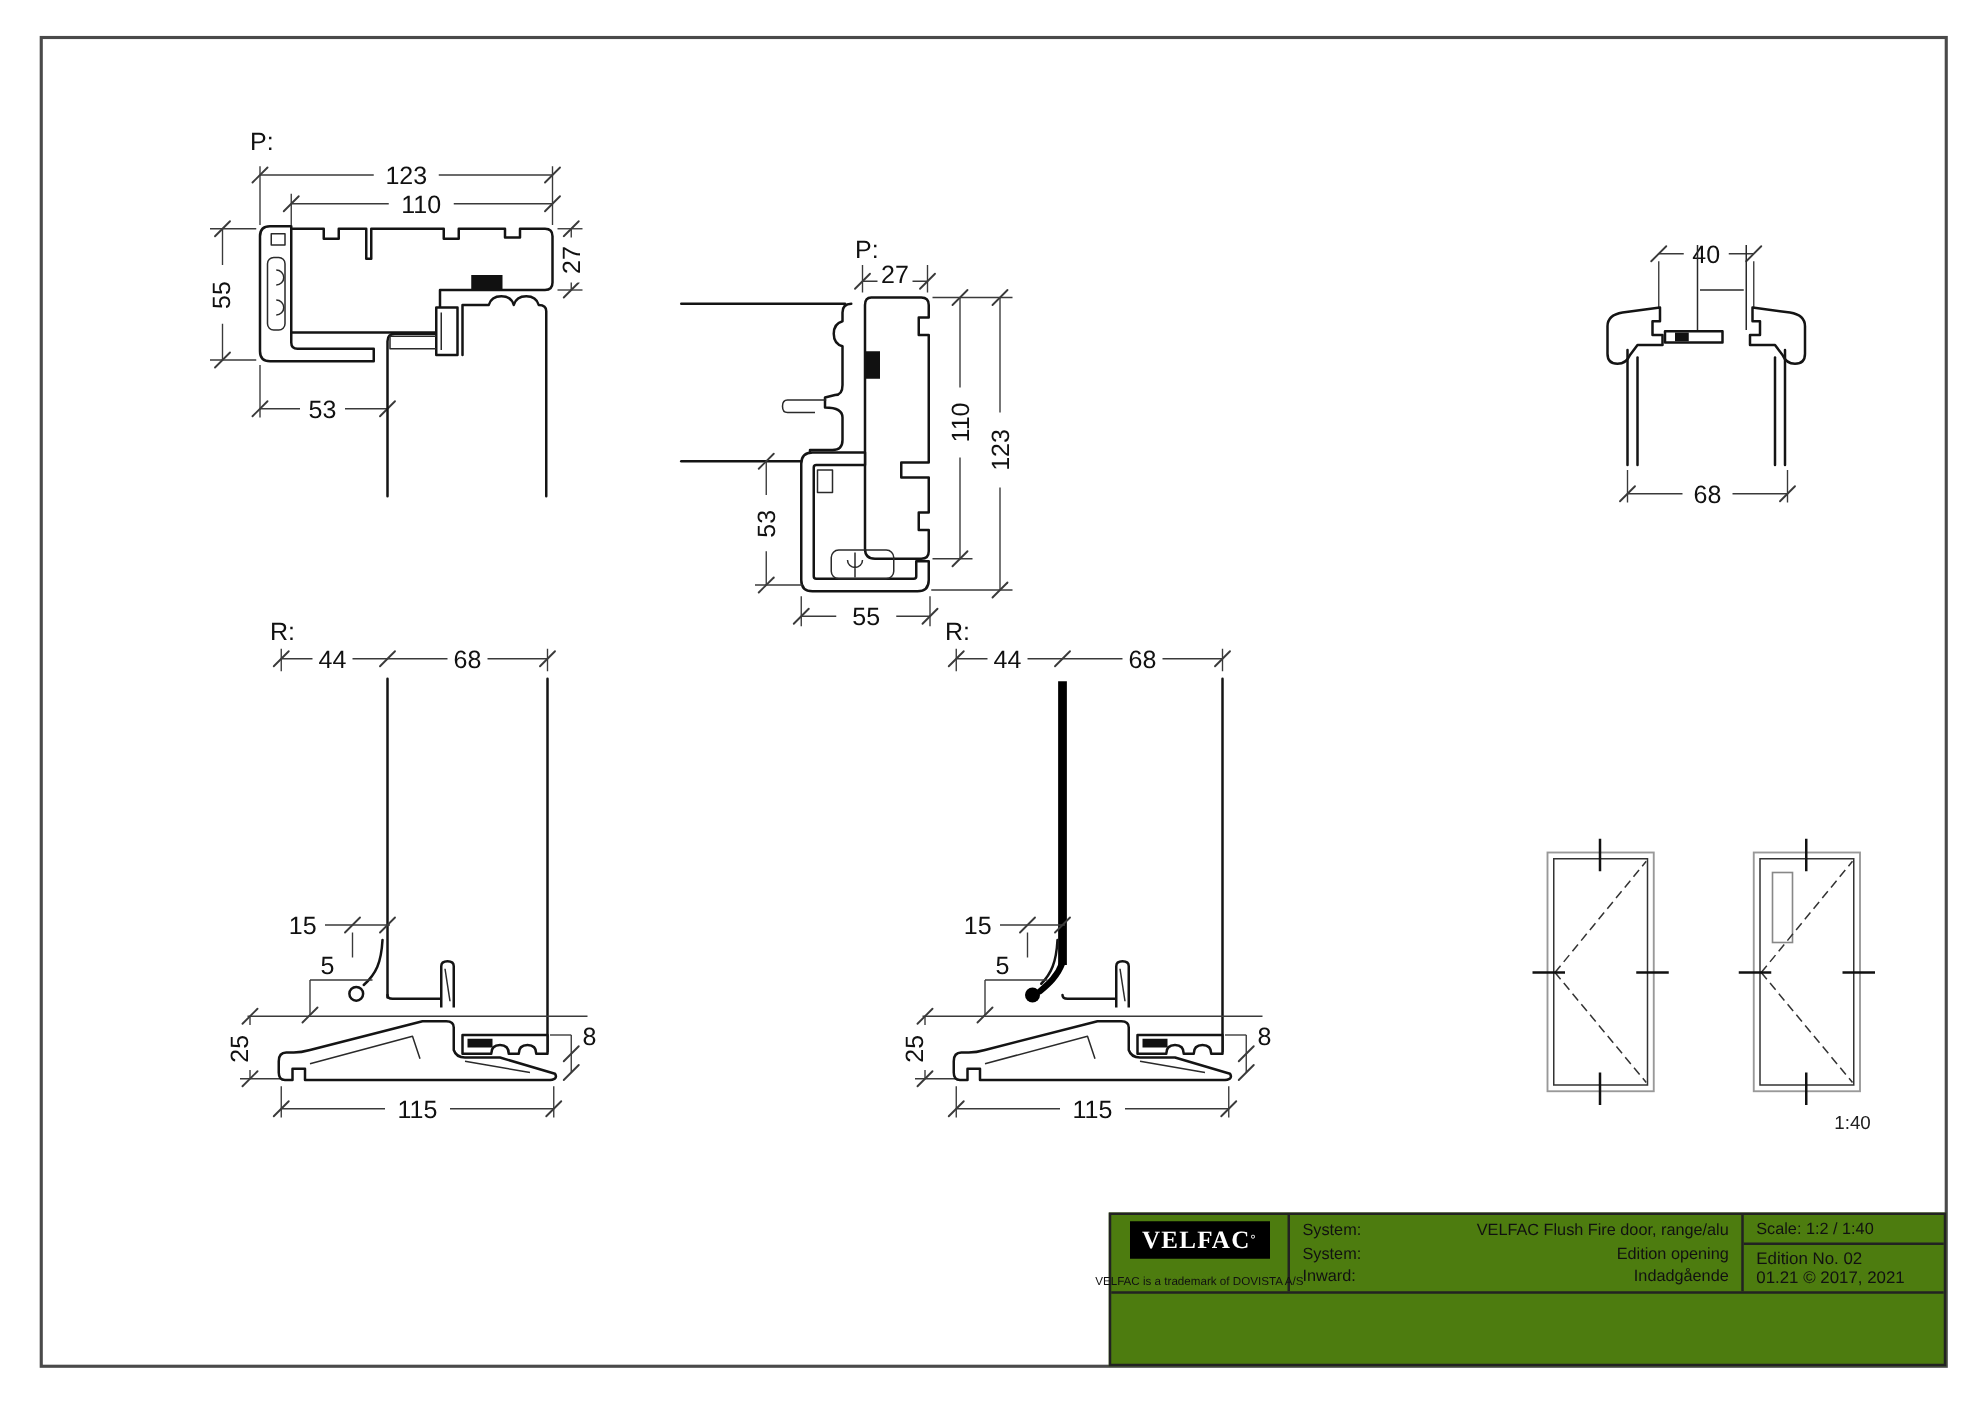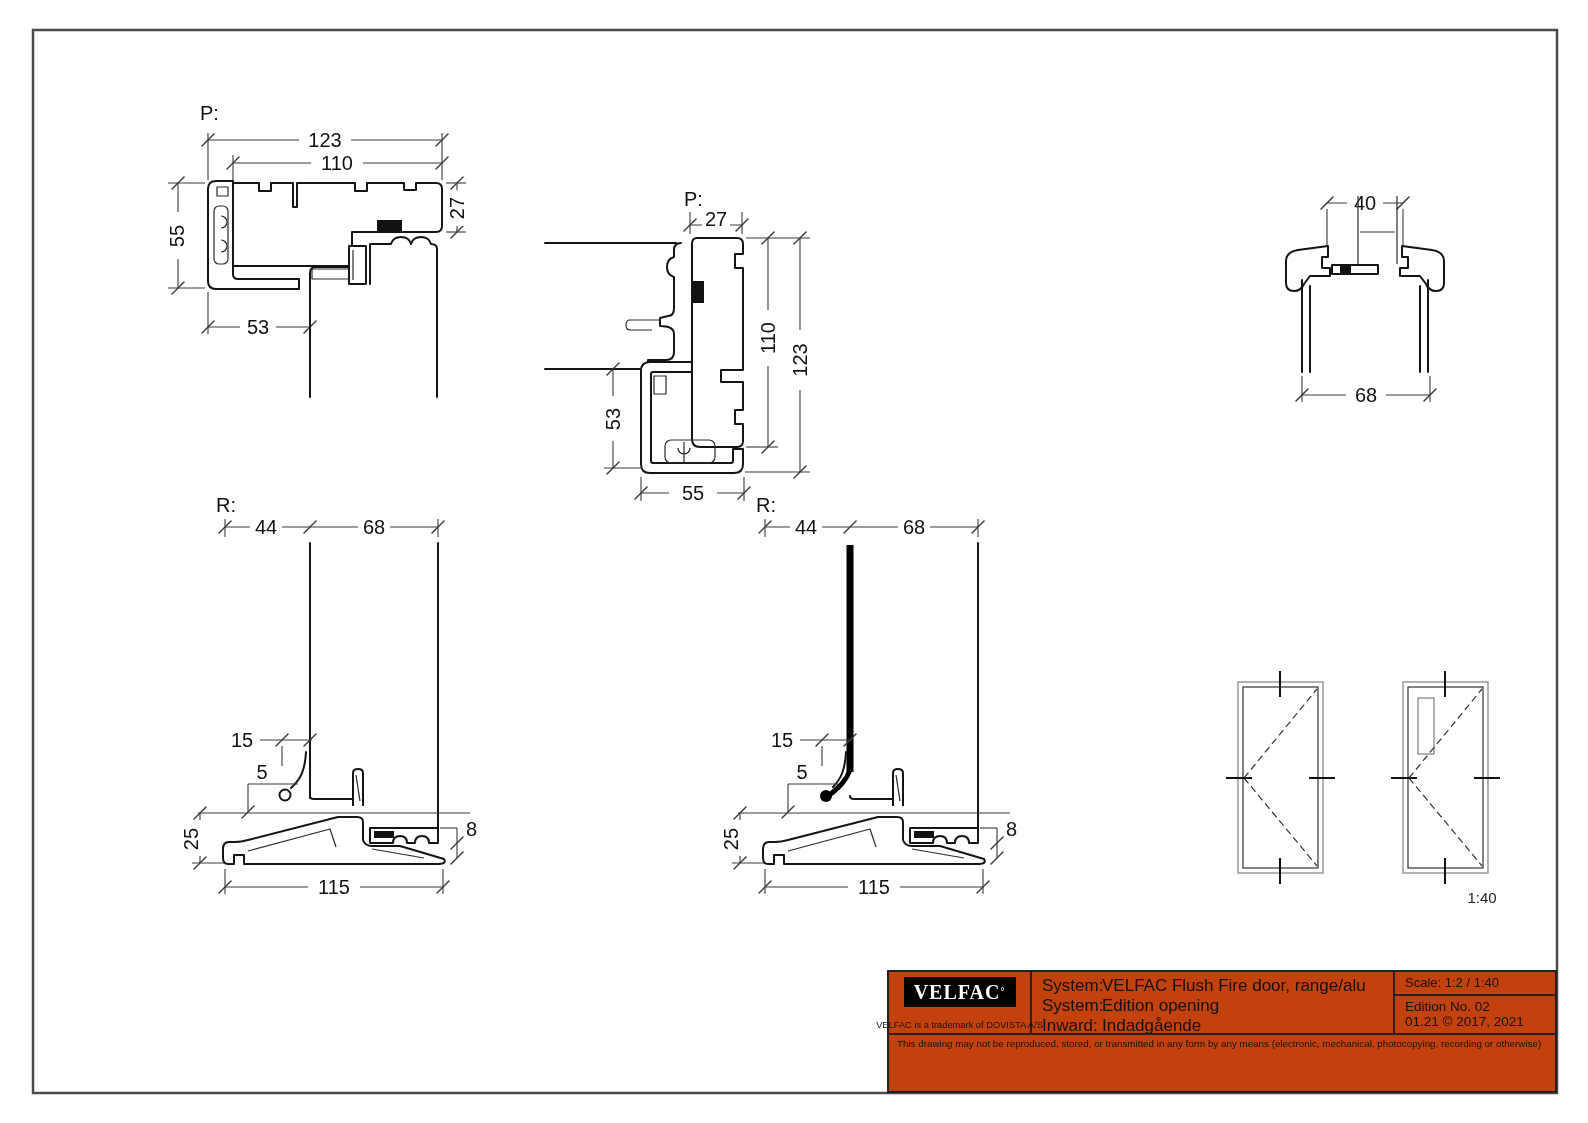--- a/index.html
+++ b/index.html
@@ -17,32 +17,32 @@
   .lb{font:20px "Liberation Sans",sans-serif;fill:#111;}
   .sc{font:15px "Liberation Sans",sans-serif;fill:#222;}
   .dash{stroke:#333;stroke-width:1.2;fill:none;stroke-dasharray:7 4;}
   .elv1{stroke:#999;stroke-width:1.5;fill:none;}
   .elv2{stroke:#333;stroke-width:1.2;fill:none;}
   .elvt{stroke:#111;stroke-width:2;fill:none;}
   .seal{fill:#111;stroke:none;}
 
   
   .tb{position:absolute;left:887px;top:970px;width:670px;height:123px;border:2px solid #222;
-      background:#c2410c;box-sizing:border-box;color:#111;}
+      background:#4d7c0f;box-sizing:border-box;color:#111;}
   .tb-top{display:flex;height:63px;border-bottom:2px solid #222;box-sizing:border-box;}
   .tb-logo{width:143px;border-right:2px solid #222;box-sizing:border-box;display:flex;
            flex-direction:column;align-items:center;justify-content:space-between;padding:5px 2px 3px;}
   .logo-box{background:#000;color:#fff;width:112px;height:30px;display:flex;align-items:center;
             justify-content:center;font-family:"Liberation Serif",serif;font-weight:bold;
             font-size:20px;letter-spacing:1px;}
   .logo-box sup{font-size:10px;line-height:0;}
   .tb-tm{font-size:9.3px;white-space:nowrap;}
   .tb-sys{flex:1;border-right:2px solid #222;box-sizing:border-box;display:flex;flex-direction:column;
           justify-content:space-between;padding:4px 10px 5px;}
-  .fld{display:flex;font-size:17px;}
+  .fld{display:flex;font-size:13px;justify-content:space-between;}
   .fld .l{width:60px;flex:none;}
   .tb-scale{width:160px;display:flex;flex-direction:column;box-sizing:border-box;}
   .sc-row1{border-bottom:2px solid #222;padding:3px 10px 4px;font-size:13px;}
   .sc-rest{flex:1;padding:3px 10px 4px;display:flex;flex-direction:column;}
   .sc-rest div{font-size:13.5px;}
   .tb-legal{padding:3px 8px;font-size:9.8px;line-height:12.6px;}
 </style>
 </head>
 <body>
 
@@ -380,17 +380,16 @@
     </div>
     <div class="tb-scale">
       <div class="sc-row1">Scale: 1:2 / 1:40</div>
       <div class="sc-rest">
         <div>Edition No. 02</div>
         <div>01.21 © 2017, 2021</div>
       </div>
     </div>
   </div>
   <div class="tb-legal">
-    <div>This drawing may not be reproduced, stored, or transmitted in any form by any means (electronic, mechanical, photocopying, recording or otherwise)</div>
   </div>
 </div>
 
 </div>
 
 </body></html>

